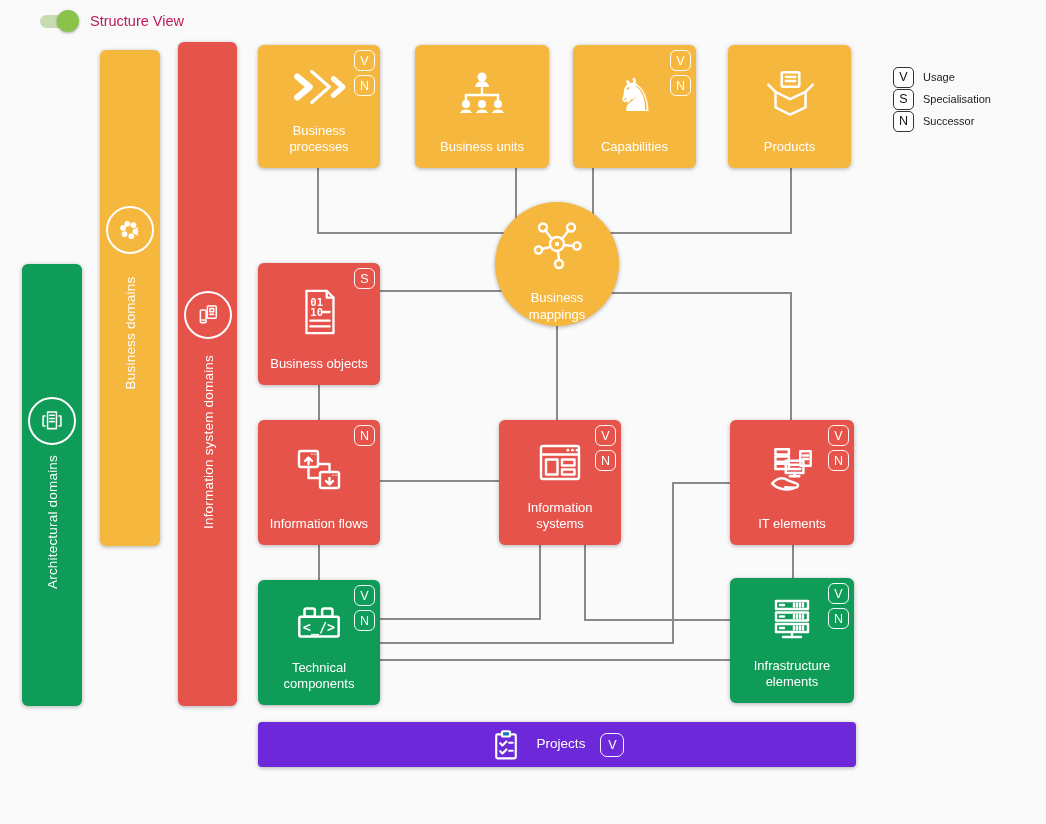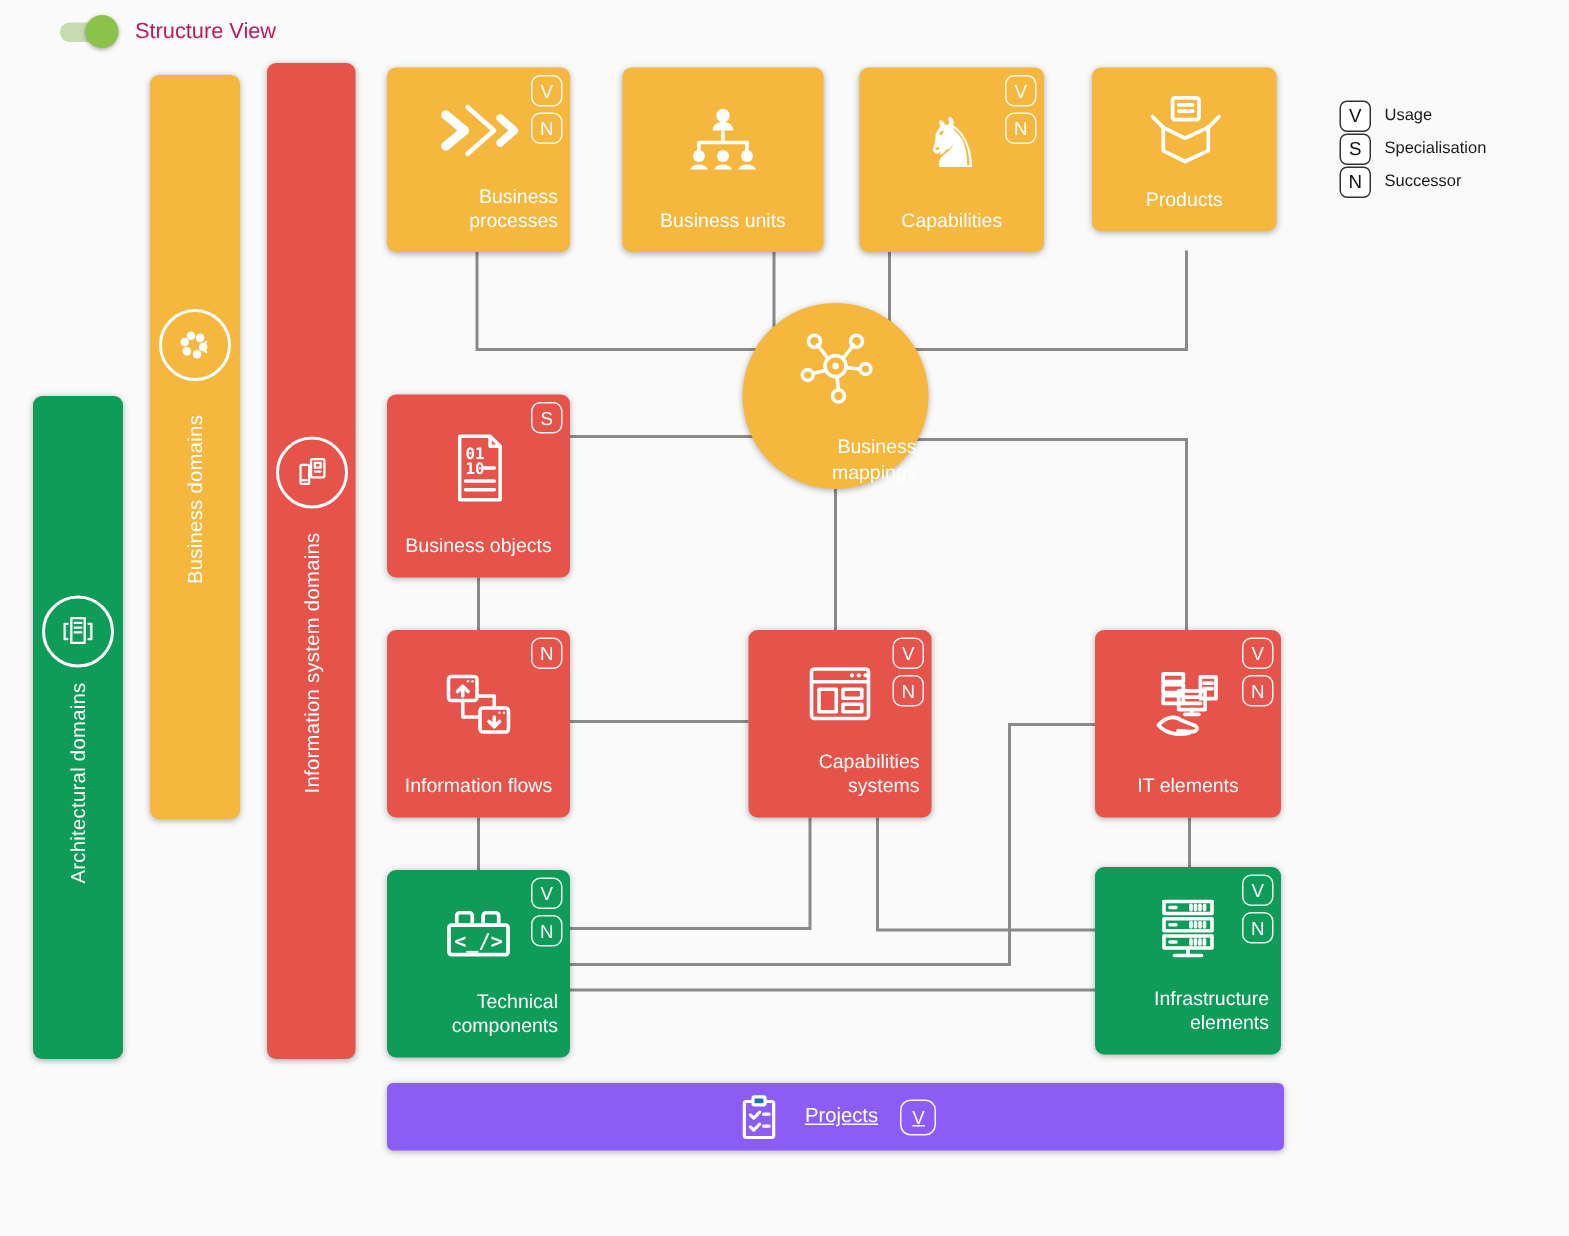--- a/index.html
+++ b/index.html
@@ -40,33 +40,33 @@
   #bar-infosys .bar-icon{top:273px;}
   #bar-infosys .vlabel{top:400px;}
   #bar-arch{left:22px;top:264px;width:60px;height:442px;}
   #bar-arch .bar-icon{top:157px;}
   #bar-arch .vlabel{top:258px;}
 
   
   .node{position:absolute;border-radius:6px;box-shadow:0 1px 4px rgba(0,0,0,.3);
     display:flex;flex-direction:column;align-items:center;color:#fff;z-index:2;}
   .node .icon-wrap{flex:1;display:flex;align-items:center;justify-content:center;padding-top:6px;}
-  .node .label{font-size:13px;line-height:1.25;text-align:right;padding:0 8px 13px;}
+  .node .label{font-size:13px;line-height:1.25;text-align:center;padding:0 8px 13px;}
   .badges{position:absolute;top:5px;right:5px;display:flex;flex-direction:column;gap:4px;align-items:center;}
   .badge{width:21px;height:21px;border:1.6px solid rgba(255,255,255,.95);border-radius:6px;color:#fff;
     font-size:12.5px;display:flex;align-items:center;justify-content:center;box-sizing:border-box;}
   .c-yellow{background:#F6B73E;}
   .c-red{background:#E5534B;}
   .c-green{background:#0F9B58;}
-  .c-blue{background:#8b5cf6;text-decoration:underline;}
+  .c-blue{background:#6d28d9;}
 
   #n-business-processes{left:258px;top:45px;width:122px;height:123px;}
   #n-business-units{left:415px;top:45px;width:134px;height:123px;}
   #n-capabilities{left:573px;top:45px;width:123px;height:123px;}
-  #n-products{left:728px;top:45px;width:123px;height:109px;}
+  #n-products{left:728px;top:45px;width:123px;height:123px;}
   #n-business-objects{left:258px;top:263px;width:122px;height:122px;}
   #n-information-flows{left:258px;top:420px;width:122px;height:125px;}
   #n-information-systems{left:499px;top:420px;width:122px;height:125px;}
   #n-it-services{left:730px;top:420px;width:124px;height:125px;}
   #n-technical-components{left:258px;top:580px;width:122px;height:125px;}
   #n-infrastructure-elements{left:730px;top:578px;width:124px;height:125px;}
 
   #n-business-mappings{left:495px;top:202px;width:124px;height:124px;border-radius:50%;
     justify-content:center;z-index:3;}
   #n-business-mappings .icon-wrap{flex:0 0 auto;padding-top:14px;}
@@ -282,21 +282,21 @@
         <rect x="9" y="8" width="38" height="33" rx="2"></rect>
         <line x1="9" y1="16.5" x2="47" y2="16.5"></line>
         <circle cx="36" cy="12.2" r="1.4" fill="#fff" stroke="none"></circle>
         <circle cx="40.5" cy="12.2" r="1.4" fill="#fff" stroke="none"></circle>
         <circle cx="45" cy="12.2" r="1.4" fill="#fff" stroke="none"></circle>
         <rect x="14" y="21.5" width="11.5" height="15"></rect>
         <rect x="30" y="21.5" width="12.5" height="6"></rect>
         <rect x="30" y="31.5" width="12.5" height="5"></rect>
       </svg>
     </div>
-    <div class="label">Capabilities systems</div>
+    <div class="label">Information systems</div>
   </div>
 
   <div class="node c-red" id="n-it-services">
     <div class="badges">
         <span class="badge">V</span>
         <span class="badge">N</span>
       </div>
     <div class="icon-wrap">
       <svg class="ic" width="58" height="54" viewBox="0 0 56 52" stroke-width="2.2">
         <rect x="12" y="5" width="13" height="5"></rect>

